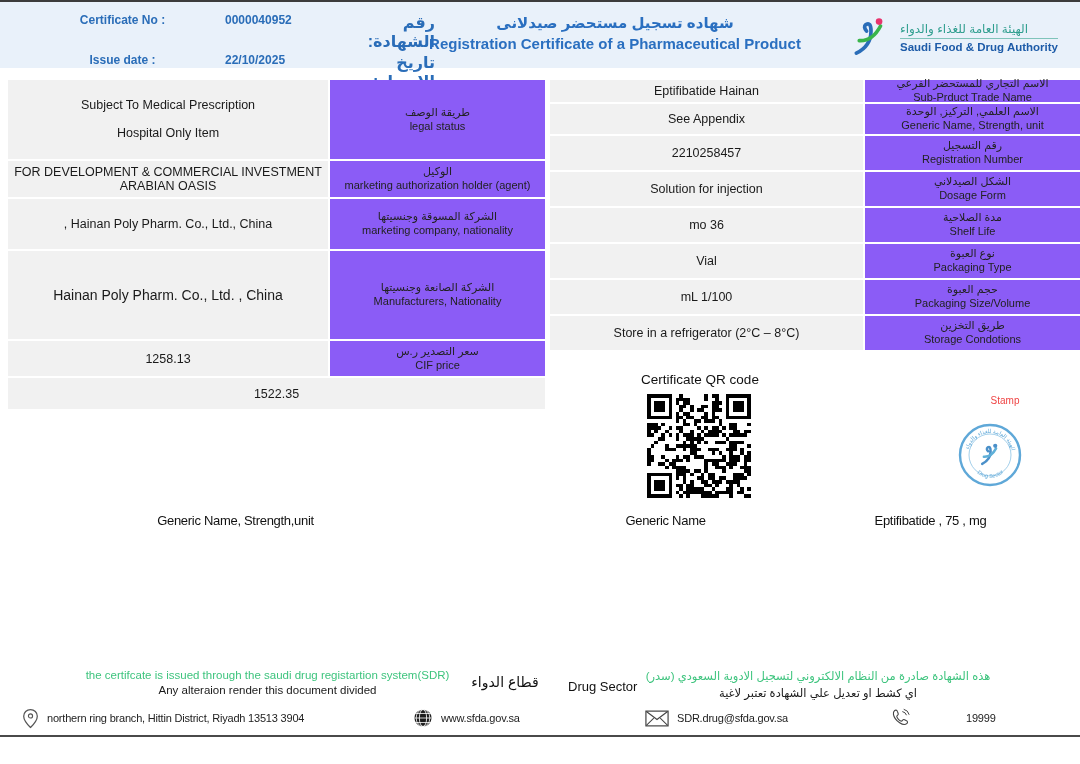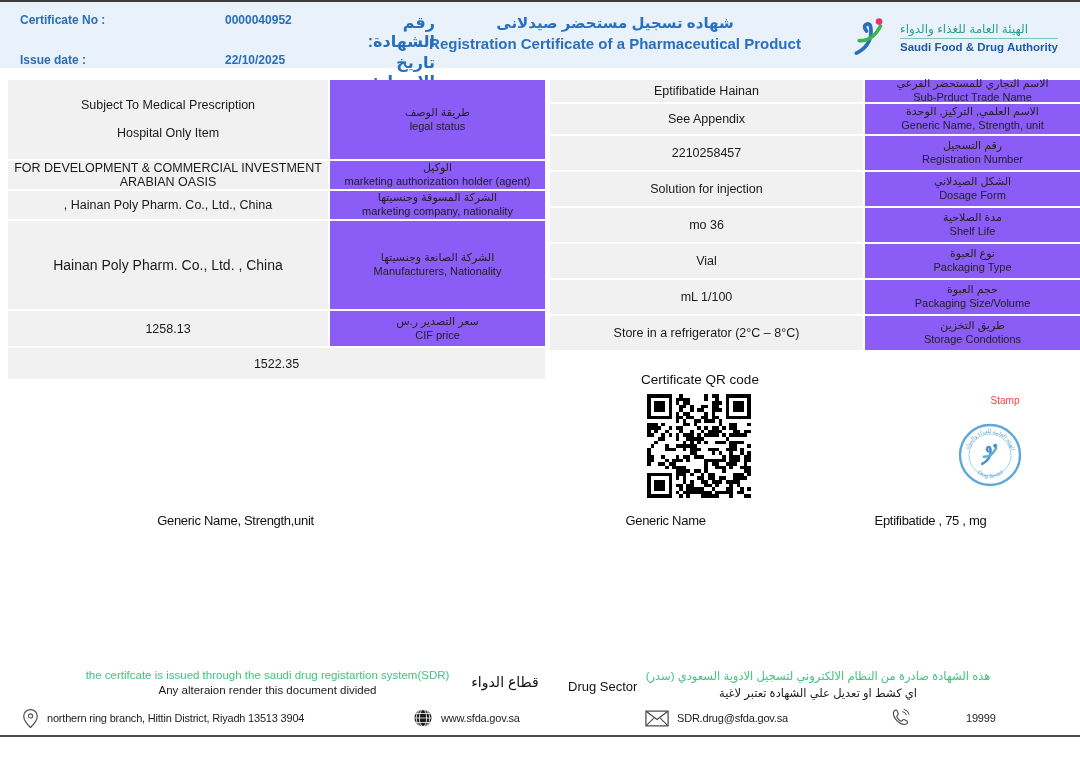--- a/index.html
+++ b/index.html
@@ -6,21 +6,21 @@
   html,body { background:#fff; }
   body { font-family:"Liberation Sans","DejaVu Sans",sans-serif; }
   .page { position:relative; width:1080px; height:764px; background:#fff; overflow:hidden; }
 
   .topline { position:absolute; left:0; top:0; width:1080px; height:2px; background:#3c3c3c; }
   .botline { position:absolute; left:0; top:735px; width:1080px; height:2px; background:#4a4a4a; }
 
   
   .header { position:absolute; left:0; top:2px; width:1080px; height:66px; background:#e9f1fa; }
   .hinfo { position:absolute; left:20px; top:11px; display:grid; grid-template-columns:205px 125px 85px; row-gap:2px; }
-  .hinfo .en { color:#2a6db8; font-weight:bold; font-size:12px; }
+  .hinfo .en { color:#2a6db8; font-weight:bold; font-size:12px;text-align:center; }
   .hinfo .val { color:#2a6db8; font-weight:bold; font-size:12px; }
   .hinfo .ar { color:#2a6db8; font-weight:bold; font-size:16px; direction:rtl; text-align:right; }
   .htitle { position:absolute; left:380px; top:12px; width:470px; text-align:center; color:#2a6fc0; }
   .htitle .ar { font-size:15px; font-weight:bold; direction:rtl; }
   .htitle .en { font-size:15px; font-weight:bold; margin-top:3px; }
   .hlogo { position:absolute; right:22px; top:12px; display:flex; align-items:center; gap:7px; }
   .hlogo .txt { display:flex; flex-direction:column; }
   .hlogo .ar { font-size:12px; color:#2f9e8f; direction:rtl; text-align:left; border-bottom:1px solid #7fc4ba; padding-bottom:2px; }
   .hlogo .en { font-size:11.5px; font-weight:bold; color:#1d5ba8; margin-top:2px; }
 
@@ -102,28 +102,28 @@
     <div class="trow" style="height:79px">
       <div class="vcell gap-lines">
         <span>Subject To Medical Prescription</span>
         <span>Hospital Only Item</span>
       </div>
       <div class="lcell">
         <span class="ar">طريقة الوصف</span>
         <span class="en">legal status</span>
       </div>
     </div>
-    <div class="trow" style="height:28px">
+    <div class="trow" style="height:36px">
       <div class="vcell">FOR DEVELOPMENT &amp; COMMERCIAL INVESTMENT ARABIAN OASIS</div>
       <div class="lcell">
         <span class="ar">الوكيل</span>
         <span class="en">marketing authorization holder (agent)</span>
       </div>
     </div>
-    <div class="trow" style="height:28px">
+    <div class="trow" style="height:50px">
       <div class="vcell">, Hainan Poly Pharm. Co., Ltd., China</div>
       <div class="lcell">
         <span class="ar">الشركة المسوقة وجنسيتها</span>
         <span class="en">marketing company, nationality</span>
       </div>
     </div>
     <div class="trow" style="height:88px">
       <div class="vcell big">Hainan Poly Pharm. Co., Ltd. , China</div>
       <div class="lcell">
         <span class="ar">الشركة الصانعة وجنسيتها</span>

